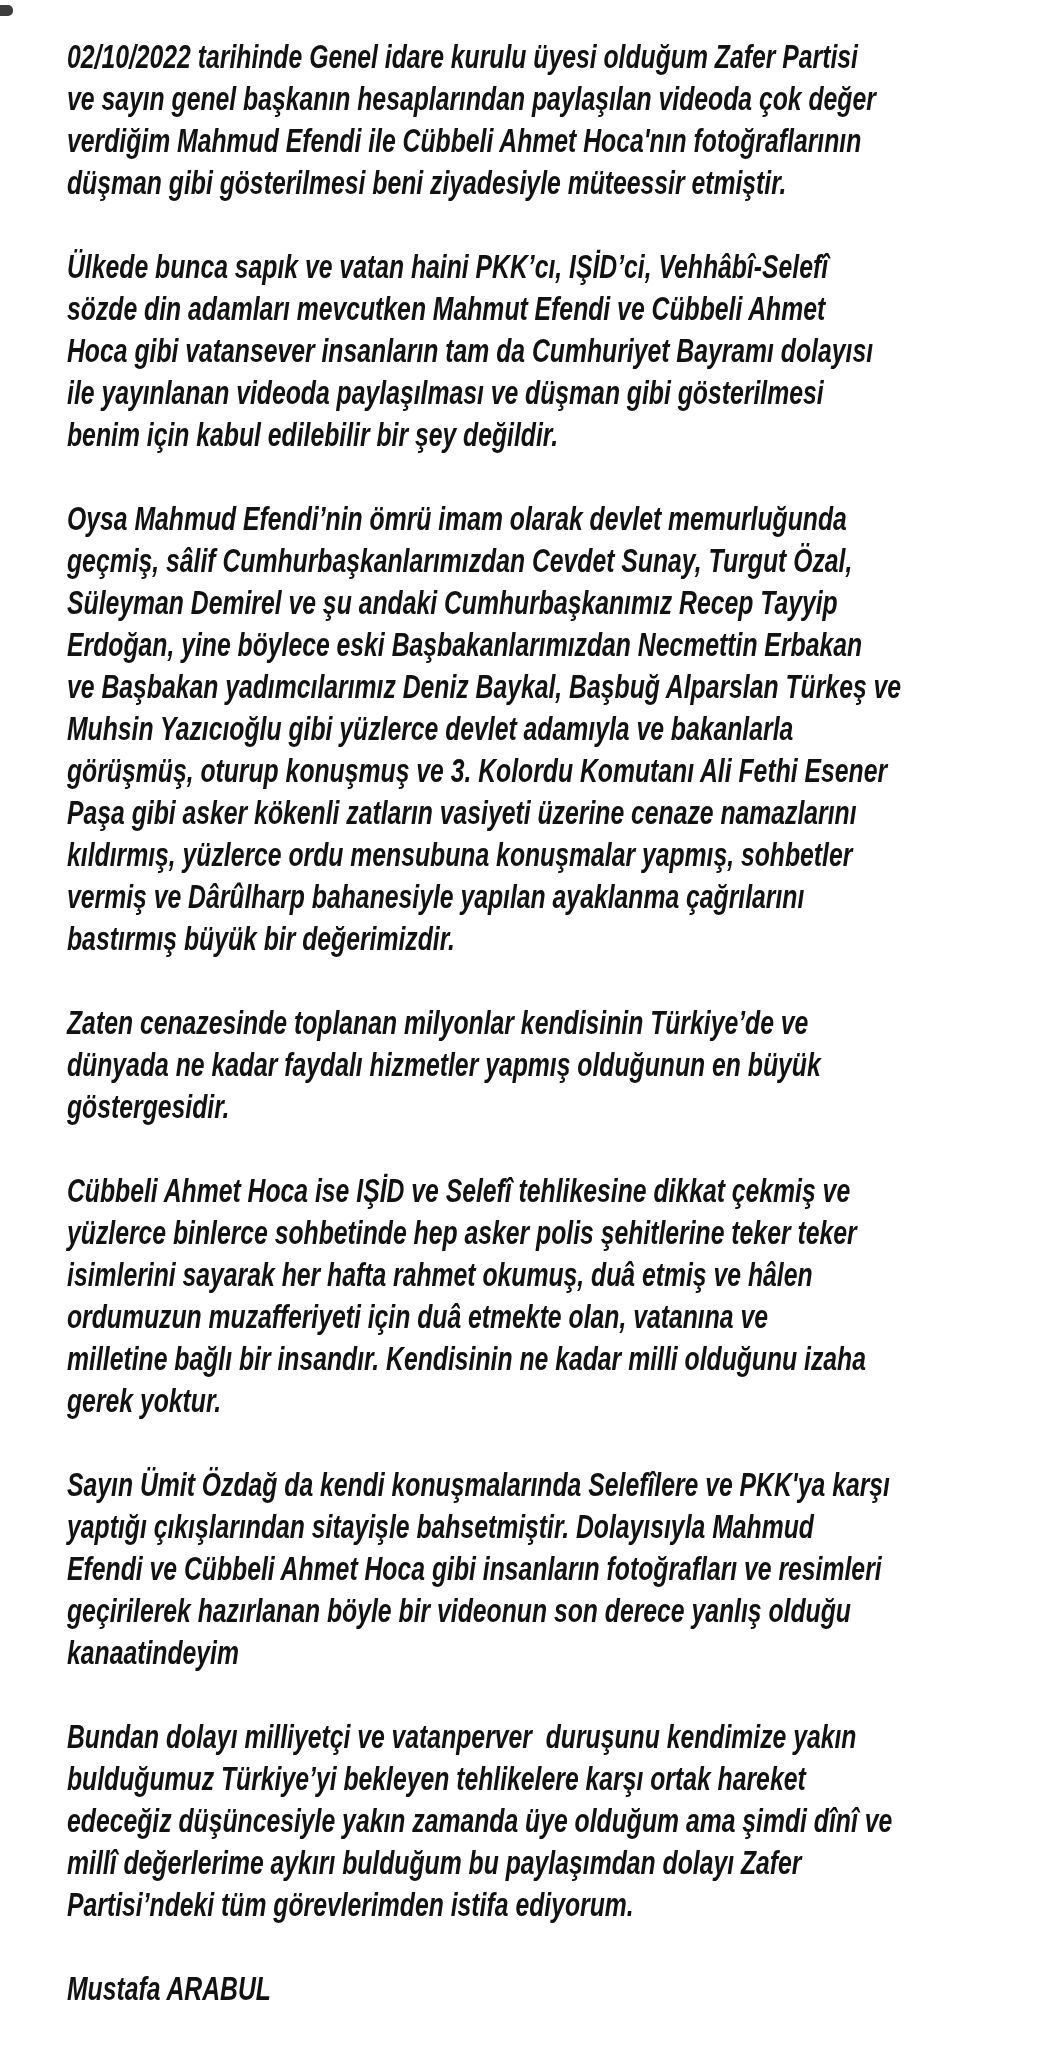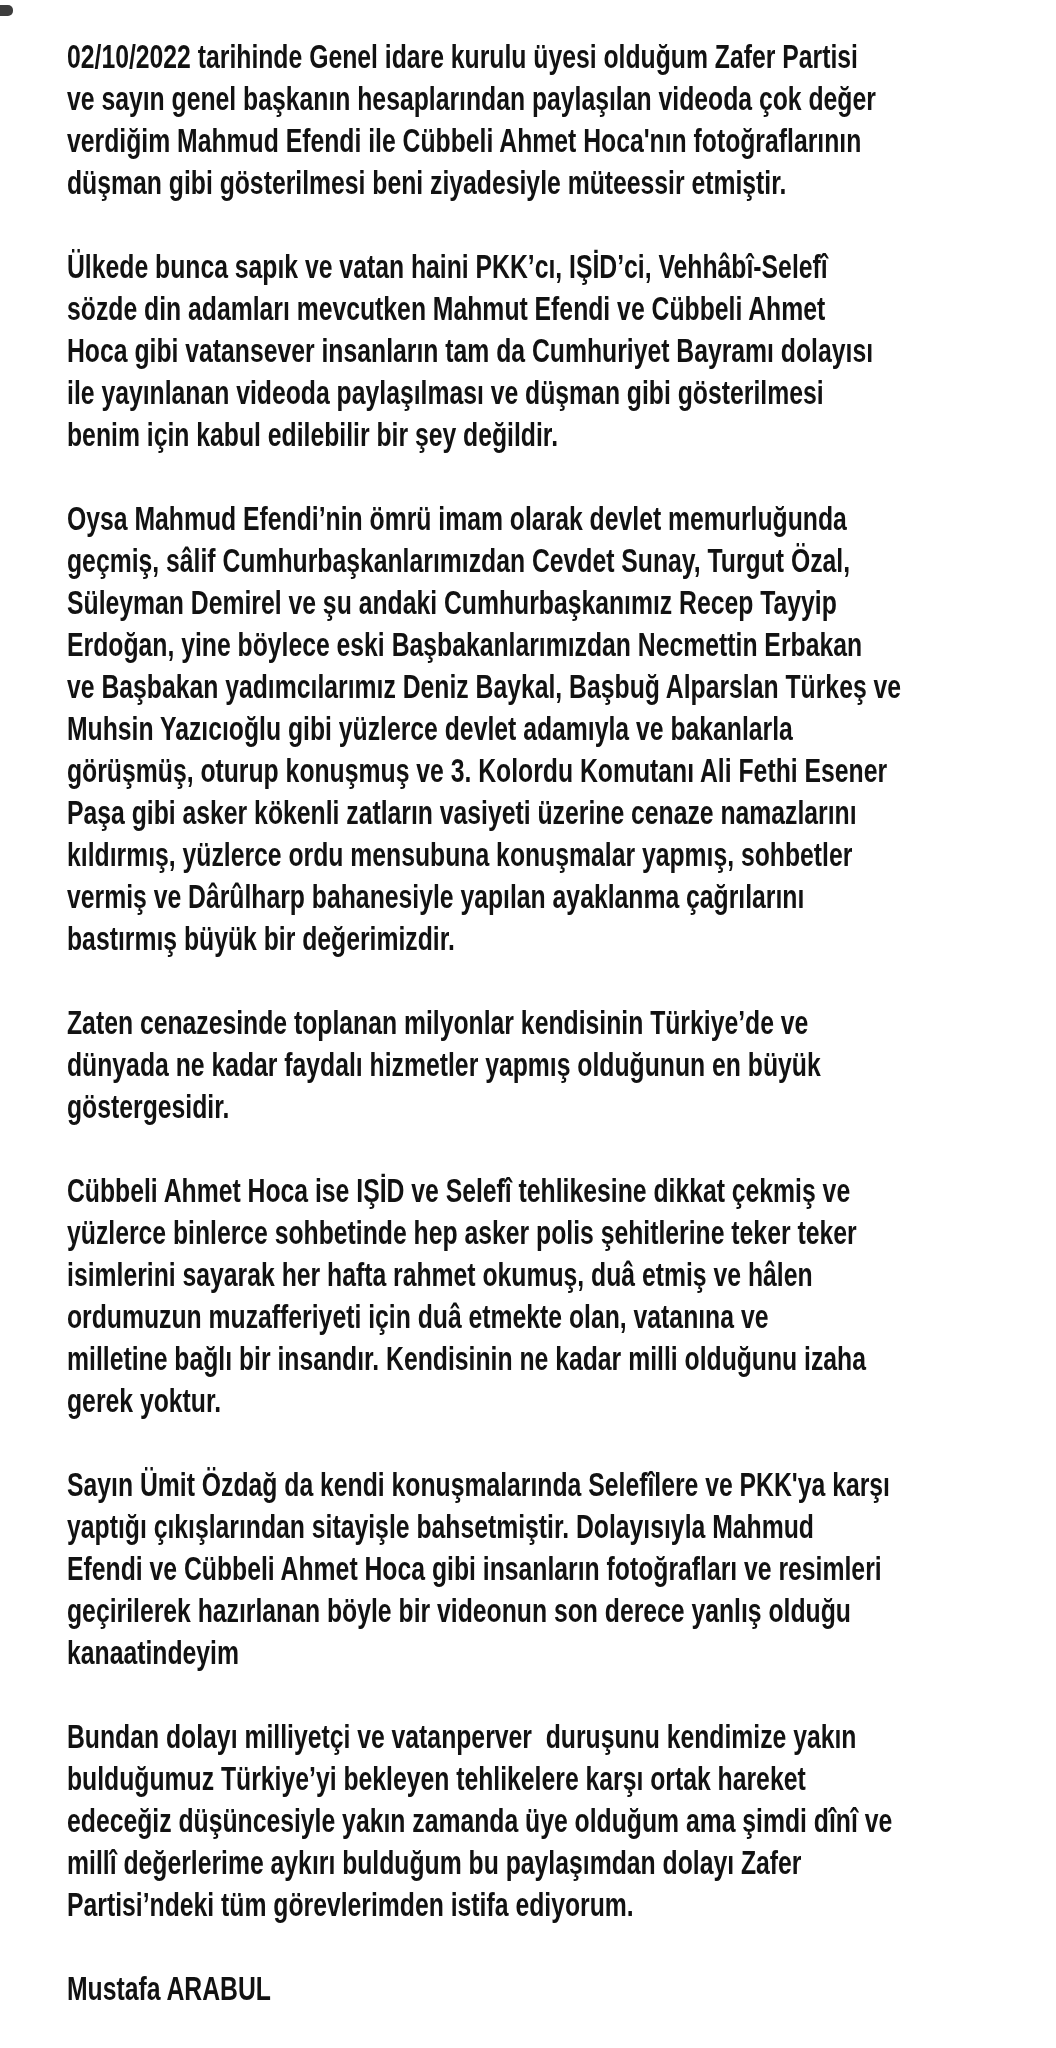--- a/index.html
+++ b/index.html
@@ -2,20 +2,21 @@
 <html lang="tr"><head>
 <meta charset="utf-8">
 <style>
   html, body { margin: 0; padding: 0; }
   .page {
     position: relative;
     width: 1056px;
     height: 2048px;
     background: #ffffff;
     overflow: hidden;
+    font-style: italic;
   }
   
   .corner-mark {
     position: absolute;
     left: 0;
     top: 5px;
     width: 13px;
     height: 11px;
     background: #3d3d3d;
     border-radius: 0 5px 5px 0;

